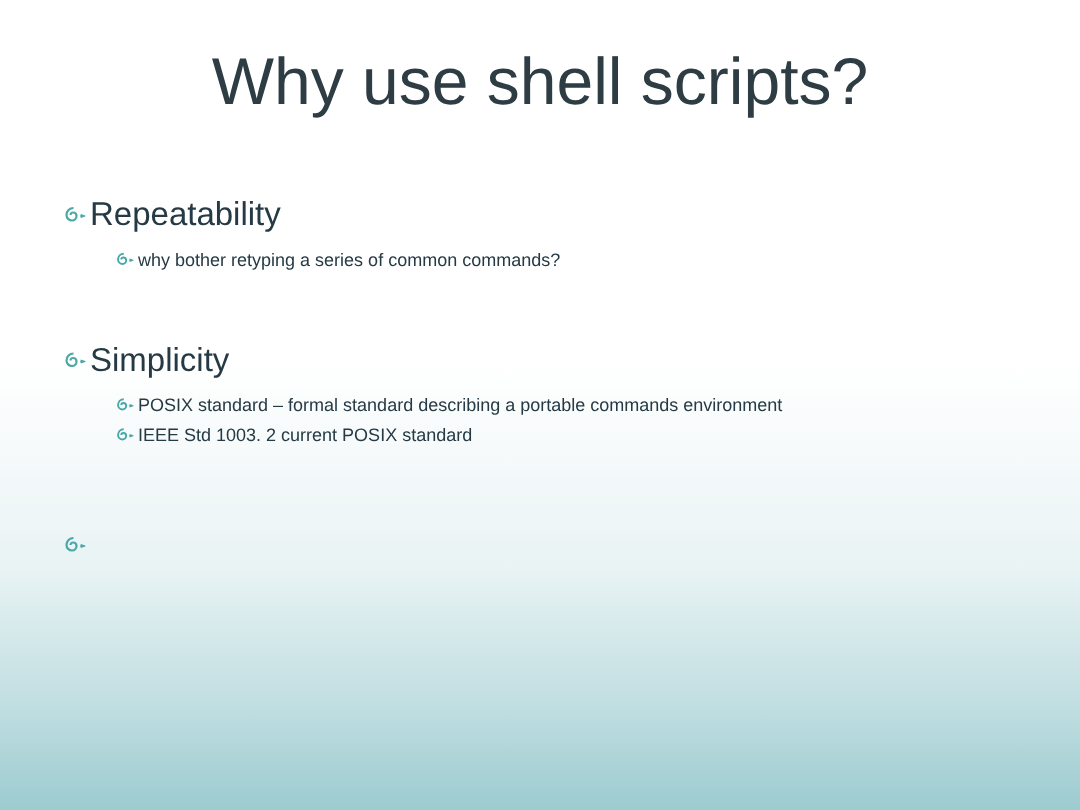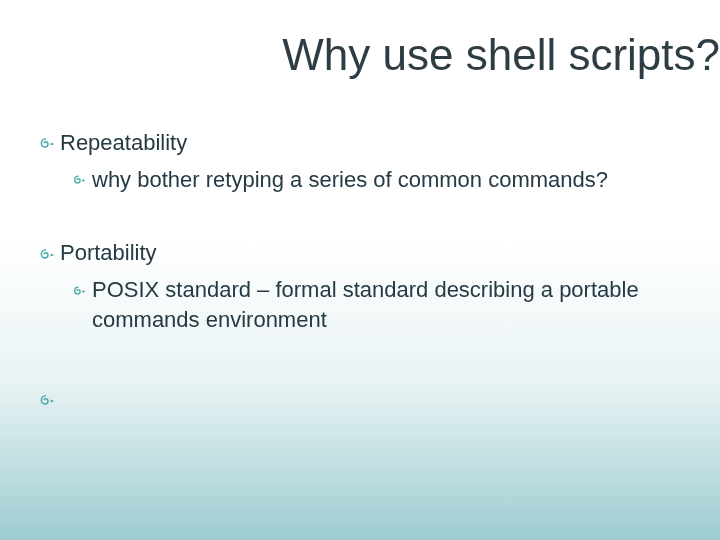--- a/index.html
+++ b/index.html
@@ -21,43 +21,44 @@
       #e9f3f4 70%,
       #bedde0 88%,
       #9ccbd0 100%);
     box-sizing: border-box;
   }
   .title {
     position: absolute;
     top: 30px;
     left: 0;
     right: 0;
-    text-align: right;
+    text-align: center;
     font-size: 44px;
     font-weight: 400;
     color: #2e3c44;
   }
   .content {
     position: absolute;
     top: 128px;
     left: 38px;
     right: 50px;
+    text-align: center;
   }
   .l1 {
     font-size: 22px;
     line-height: 1.4;
     margin-bottom: 6px;
     display: flex;
   }
   .l1 .bullet {
     flex: 0 0 auto;
     width: 22px;
   }
   .l2 {
-    font-size: 22px;
+    font-size: 12px;
     line-height: 1.35;
     margin-left: 34px;
     margin-bottom: 4px;
     display: flex;
   }
   .l2 .bullet {
     flex: 0 0 auto;
     width: 20px;
   }
   .gap-big {
@@ -98,29 +99,37 @@
     </div>
 
     <div class="gap-big"></div>
 
     <div class="l1">
       <span class="bullet">
         <svg class="bicon" width="16" height="16" viewBox="0 0 24 24">
             <path fill="none" stroke="#4aa8a8" stroke-width="2.2" d="M12 4c-4 0-7 3-7 7 0 3 2.5 5.5 5.5 5.5 2.5 0 4.5-2 4.5-4.5 0-2-1.5-3.5-3.5-3.5-1.5 0-2.5 1.2-2.5 2.5M19 11l3 1-3 1"></path>
           </svg>
       </span>
-      <span>Portability</span>
+      <span>Simplicity</span>
     </div>
     <div class="l2">
       <span class="bullet">
         <svg class="bicon" width="13" height="13" viewBox="0 0 24 24">
             <path fill="none" stroke="#4aa8a8" stroke-width="2.4" d="M12 4c-4 0-7 3-7 7 0 3 2.5 5.5 5.5 5.5 2.5 0 4.5-2 4.5-4.5 0-2-1.5-3.5-3.5-3.5-1.5 0-2.5 1.2-2.5 2.5M19 11l3 1-3 1"></path>
           </svg>
       </span>
       <span>POSIX standard – formal standard describing a portable commands environment</span>
+    </div>
+    <div class="l2">
+      <span class="bullet">
+        <svg class="bicon" width="13" height="13" viewBox="0 0 24 24">
+            <path fill="none" stroke="#4aa8a8" stroke-width="2.4" d="M12 4c-4 0-7 3-7 7 0 3 2.5 5.5 5.5 5.5 2.5 0 4.5-2 4.5-4.5 0-2-1.5-3.5-3.5-3.5-1.5 0-2.5 1.2-2.5 2.5M19 11l3 1-3 1"></path>
+          </svg>
+      </span>
+      <span>IEEE Std 1003. 2 current POSIX standard</span>
     </div>
 
     <div class="gap-med"></div>
 
     <div class="l1">
       <span class="bullet">
         <svg class="bicon" width="16" height="16" viewBox="0 0 24 24">
             <path fill="none" stroke="#4aa8a8" stroke-width="2.2" d="M12 4c-4 0-7 3-7 7 0 3 2.5 5.5 5.5 5.5 2.5 0 4.5-2 4.5-4.5 0-2-1.5-3.5-3.5-3.5-1.5 0-2.5 1.2-2.5 2.5M19 11l3 1-3 1"></path>
           </svg>
       </span>

